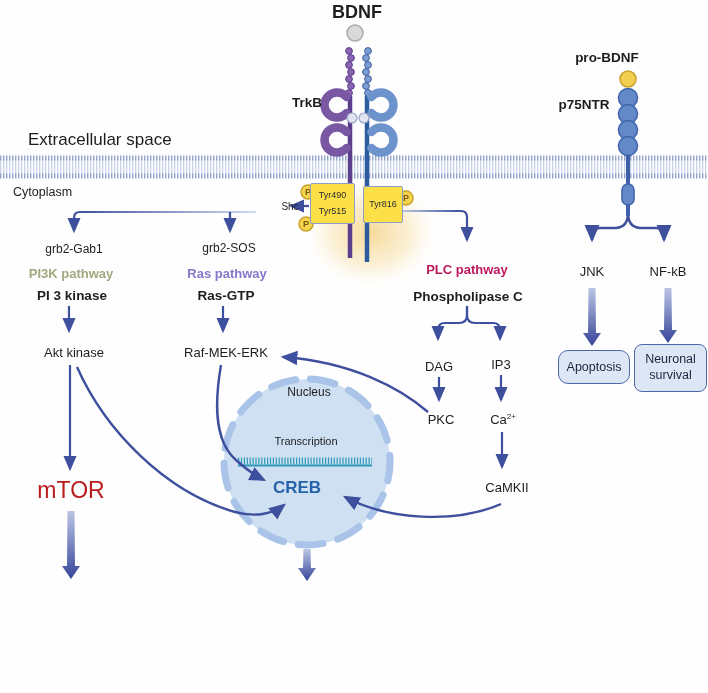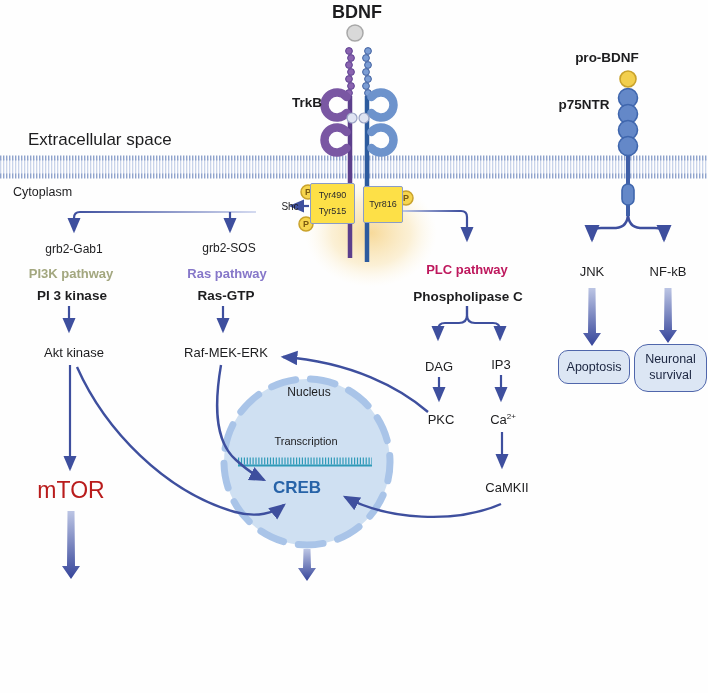--- a/index.html
+++ b/index.html
@@ -185,16 +185,16 @@
   </div>
   <div class="lbl" style="left:507px;top:488px;">CaMKII</div>
   <div class="lbl" style="left:592px;top:272px;text-align:right;">JNK</div>
   <div class="lbl" style="left:668px;top:272px;">NF-kB</div>
   <div class="lbl" style="left:309px;top:393px;font-size:12px;">Nucleus</div>
   <div class="lbl" style="left:306px;top:441px;font-size:11px;">Transcription</div>
   <div class="lbl" style="left:297px;top:488px;font-size:17px;font-weight:600;color:#2763a8;">CREB</div>
   <div class="lbl" style="left:71px;top:491px;font-size:23px;font-weight:500;color:#b91c1c;">mTOR</div>
 
   <div class="outcome-box" style="left:558px;top:350px;width:70px;height:32px;border-radius:10px;font-size:12.5px;">Apoptosis</div>
-  <div class="outcome-box" style="left:634px;top:344px;width:71px;height:46px;border-radius:14px;font-size:12.5px;line-height:1.25;">Neuronal
+  <div class="outcome-box" style="left:634px;top:344px;width:71px;height:46px;border-radius:8px;font-size:12.5px;line-height:1.25;">Neuronal
 survival</div>
 
 </div>
 
 </body></html>

